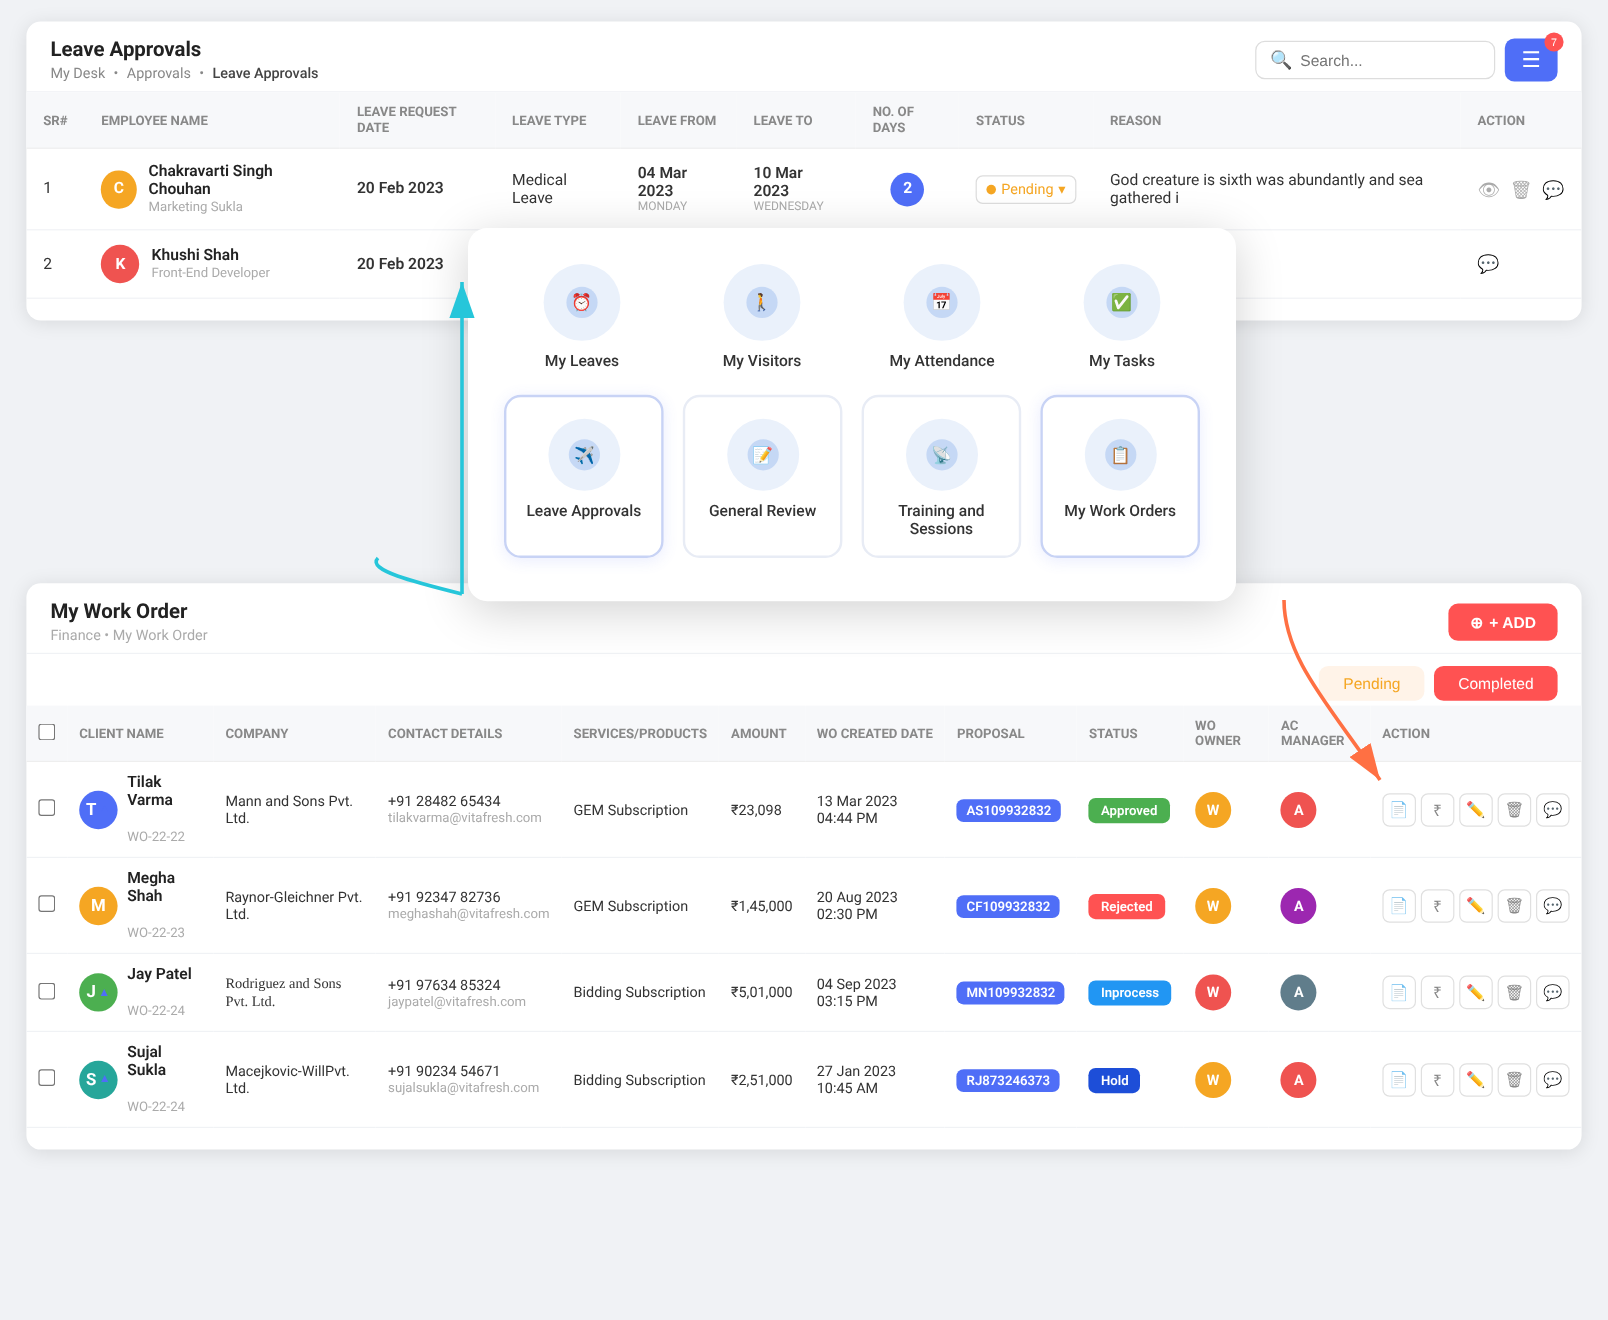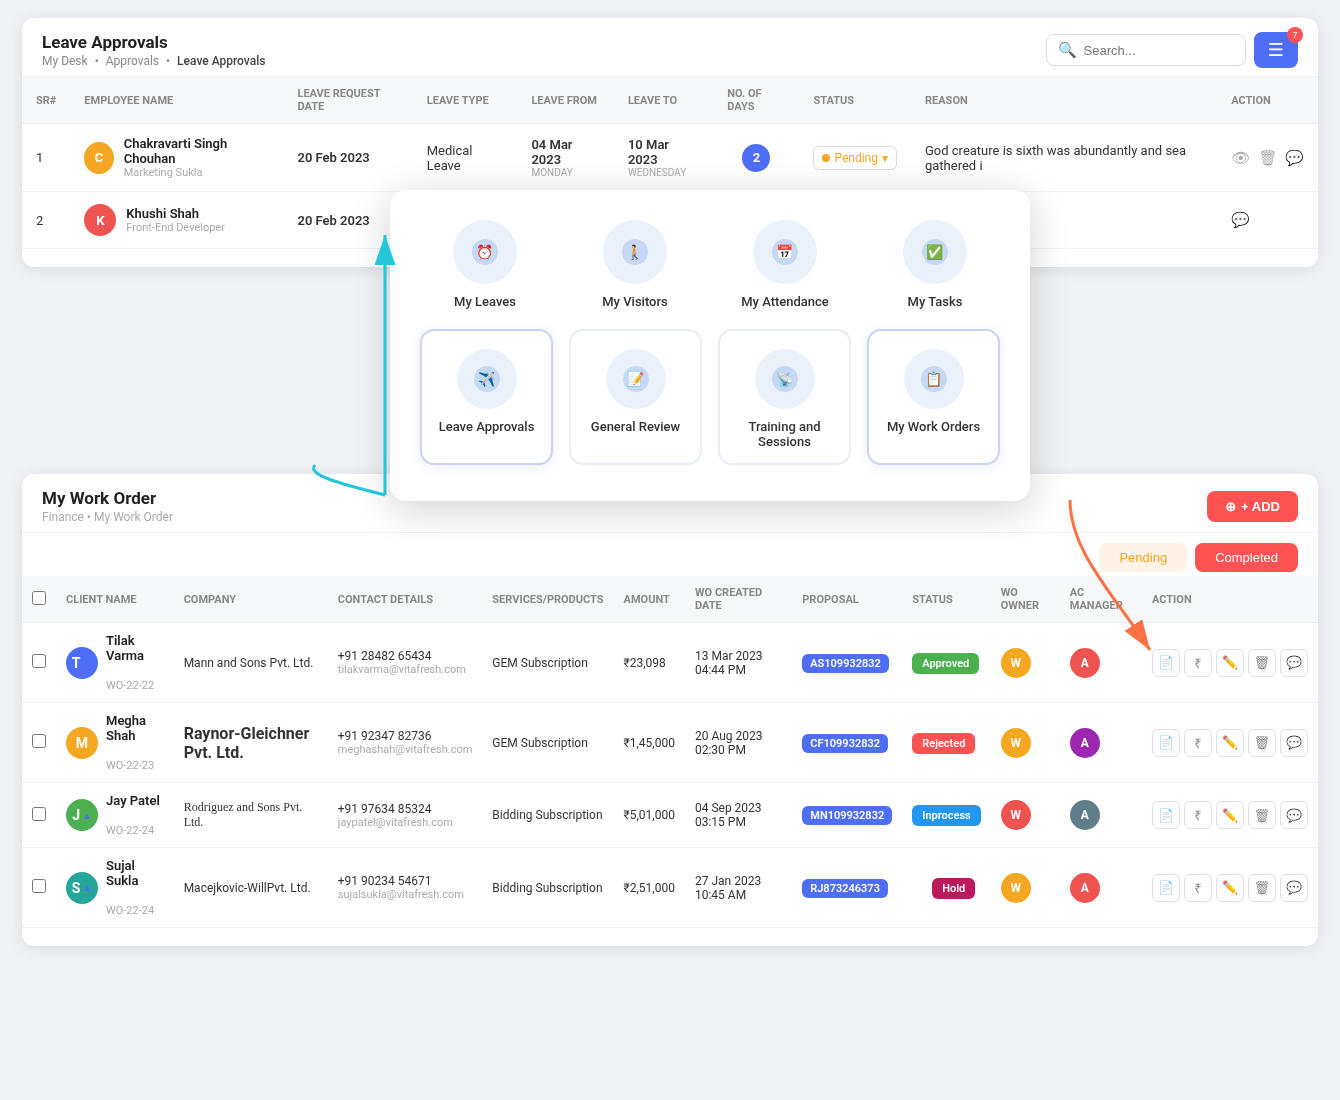--- a/index.html
+++ b/index.html
@@ -136,21 +136,21 @@
       position: absolute;
       top: 490px;
       left: 1050px;
       z-index: 200;
       pointer-events: none;
     }
 
     
     .work-order-panel {
       position: absolute;
-      top: 474px;
+      top: 486px;
       left: 22px;
       right: 22px;
       background: #fff;
       border-radius: 12px;
       box-shadow: 0 2px 16px rgba(0,0,0,0.10);
       padding-bottom: 18px;
       z-index: 50;
     }
     .wo-header {
       display: flex; align-items: center; justify-content: space-between;
@@ -194,21 +194,21 @@
       background: #4f6ef7; color: #fff; border-radius: 6px;
       padding: 3px 8px; font-size: 11px; font-weight: 600;
     }
     .status-badge {
       border-radius: 6px; padding: 4px 10px;
       font-size: 11px; font-weight: 600; text-align: center;
     }
     .status-approved { background: #4caf50; color: #fff; }
     .status-rejected { background: #ff5252; color: #fff; }
     .status-inprocess { background: #2196f3; color: #fff; }
-    .status-hold { background: #be185d; color: #fff; margin-left: 20px; }
+    .status-hold { background: #1d4ed8; color: #fff; }
     .wo-action-icons { display: flex; gap: 4px; align-items: center; }
     .wo-action-btn {
       width: 28px; height: 28px; border-radius: 6px; border: 1px solid #e0e0e0;
       display: flex; align-items: center; justify-content: center;
       font-size: 13px; color: #888; cursor: pointer; background: #fff;
     }
     .triangle-indicator {
       display: inline-block; color: #4f6ef7; font-size: 10px; margin-left: 2px;
     }
     .manager-avatar {
@@ -524,21 +524,21 @@
         <td><input type="checkbox" style=""></td>
         <td>
           <div style="display:flex;align-items:center;gap:8px;">
             <div class="client-avatar av-orange">M</div>
             <div class="client-info">
               <span class="client-name">Megha Shah</span>
               <span class="client-wo">WO-22-23</span>
             </div>
           </div>
         </td>
-        <td style="font-size:16px;font-weight:bold;">Raynor-Gleichner Pvt. Ltd.</td>
+        <td style="font-size:12px;">Raynor-Gleichner Pvt. Ltd.</td>
         <td>
           <div style="font-size:12px;">+91 92347 82736</div>
           <div style="font-size:11px;color:#aaa;">meghashah@vitafresh.com</div>
         </td>
         <td>GEM Subscription</td>
         <td>₹1,45,000</td>
         <td>20 Aug 2023 02:30 PM</td>
         <td>
           <span class="proposal-badge">CF109932832</span>
         </td>

